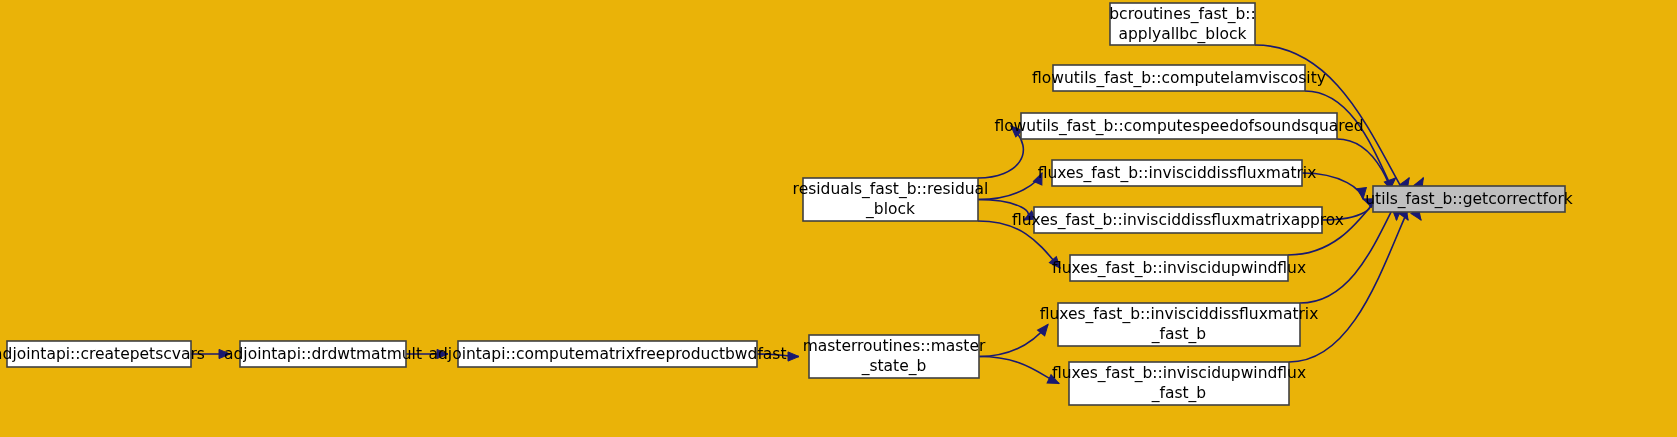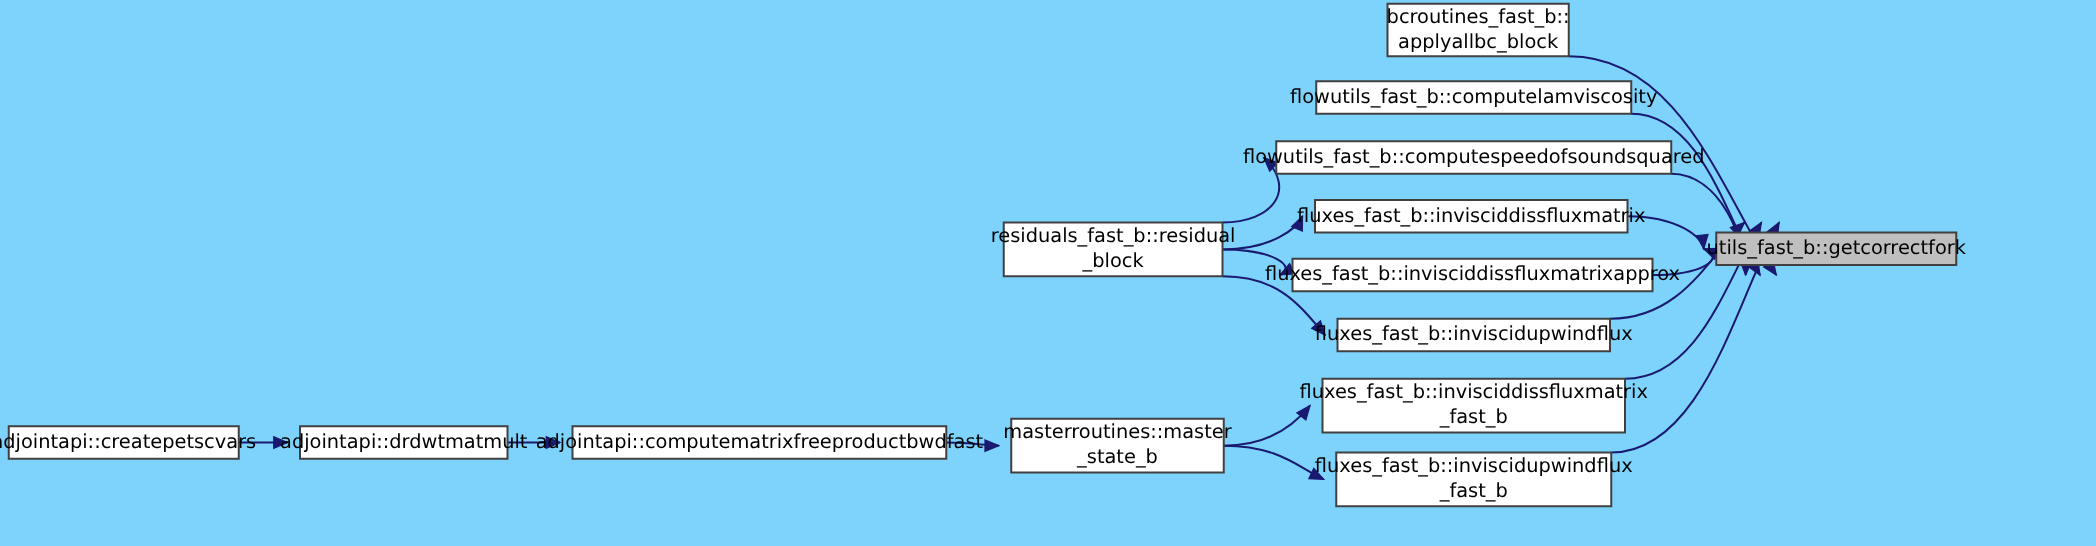--- a/index.html
+++ b/index.html
@@ -7,21 +7,21 @@
     padding: 0;
     background: #ffffff;
   }
   body {
     font-family: "DejaVu Sans", sans-serif;
   }
   #graph-root {
     position: relative;
     width: 1677px;
     height: 437px;
-    background: #7dd3fc;
+    background: #eab308;
     overflow: hidden;
   }
   svg.graph-canvas {
     position: absolute;
     left: 0;
     top: 0;
     width: 1677px;
     height: 437px;
   }
   .edge-path {

